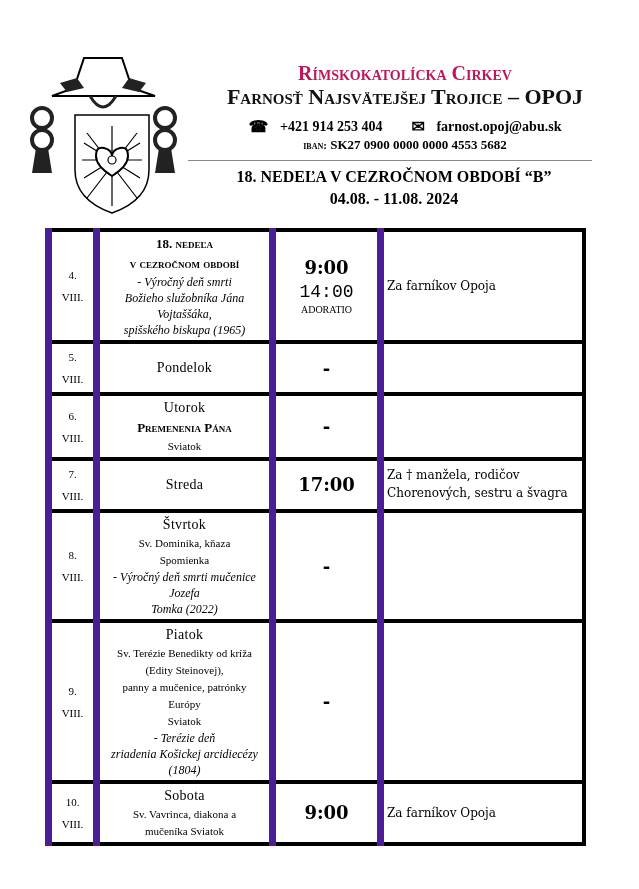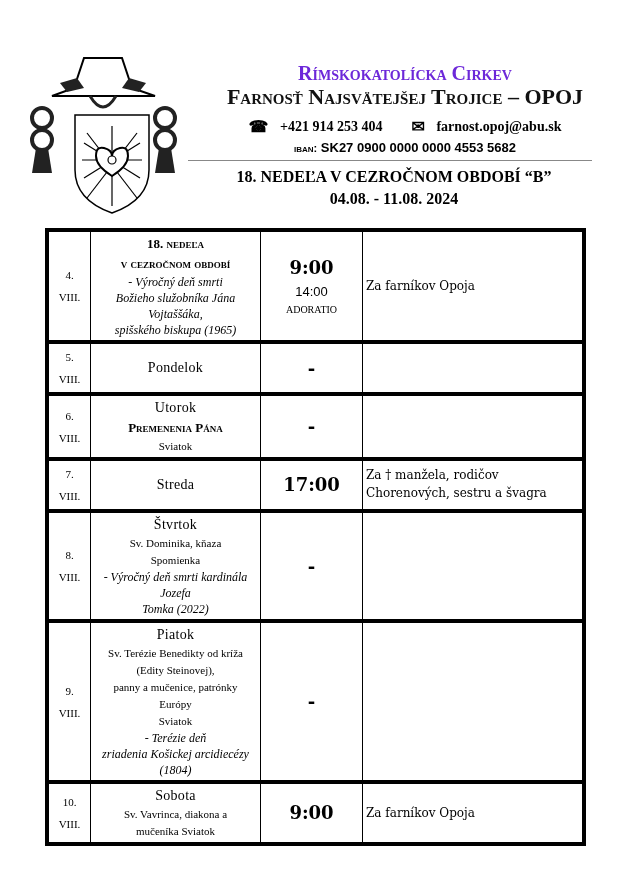--- a/index.html
+++ b/index.html
@@ -1,46 +1,46 @@
 <!DOCTYPE html>
 <html><head>
 <meta charset="utf-8">
 <style>
   html, body { margin: 0; padding: 0; background: #ffffff; }
   body { width: 639px; height: 889px; position: relative; overflow: hidden;
          font-family: "DejaVu Serif", "Liberation Serif", serif; color: #000; }
   .crest { position: absolute; left: 22px; top: 48px; width: 170px; height: 168px; }
   .hdr { position: absolute; left: 210px; top: 62px; width: 390px; text-align: center; }
-  .hdr .l1 { font-family: "Liberation Serif", serif; font-weight: bold; font-variant: small-caps; font-size: 20px; line-height: 22px; color: #6d28d9; }
+  .hdr .l1 { font-family: "Liberation Serif", serif; font-weight: bold; font-variant: small-caps; font-size: 20px; line-height: 22px; color: #be185d; }
   .hdr .l2 { font-family: "Liberation Serif", serif; font-weight: bold; font-variant: small-caps; font-size: 22px; line-height: 26px; color: #111; }
   .hdr .contact { font-family: "Liberation Serif", serif; font-weight: bold; font-size: 14px; line-height: 18px; margin-top: 7px; }
   .hdr .contact span { display: inline-block; vertical-align: middle; }
   .hdr .ico { font-size: 16px; margin-right: 8px; }
   .hdr .gap { width: 22px; }
-  .hdr .iban { font-family: Liberation Sans, sans-serif; font-weight: bold; font-size: 13px; line-height: 23px; }
+  .hdr .iban { font-family: Liberation Serif, serif; font-weight: bold; font-size: 13px; line-height: 18px; }
   .hdr .iban .lbl { font-variant: small-caps; font-size: 11px; }
   .rule { position: absolute; left: 188px; top: 160px; width: 404px; height: 1px; background: #888; }
   .title { position: absolute; left: 184px; top: 166px; width: 420px; text-align: center;
            font-family: "Liberation Serif", serif; font-weight: bold; font-size: 16px; line-height: 22px; }
   table.sched { position: absolute; left: 45px; top: 228px; width: 541px; border-collapse: collapse;
                 border: 4px solid #000; table-layout: fixed; }
-  table.sched td { border-left: 1px solid #4c1d95; border-right: 1px solid #000; text-align: center; vertical-align: middle; padding: 2px 3px; }
+  table.sched td { border-left: 7px solid #4c1d95; border-right: 1px solid #000; text-align: center; vertical-align: middle; padding: 2px 3px; }
   table.sched tr { border-top: 4px solid #000; }
   table.sched tr:first-child { border-top: none; }
   td.date { width: 35px; font-family: "Liberation Serif", serif; font-size: 11px; line-height: 22px; }
   td.day { width: 163px; font-family: "Liberation Serif", serif; }
   td.time { width: 95px; }
   td.intent { text-align: left !important; font-family: "DejaVu Serif", serif; font-size: 12px; line-height: 18px; }
   .dname { font-size: 14px; font-weight: bold; line-height: 20px; }
   .dname.norm { font-weight: normal; font-size: 14px; letter-spacing: 0.3px; }
   .sc { font-variant: small-caps; font-weight: bold; font-size: 13px; line-height: 20px; }
   .sub { font-size: 11px; line-height: 17px; }
   .ital { font-style: italic; font-size: 12px; line-height: 16px; }
   .tm { font-family: "DejaVu Serif", serif; font-weight: bold; font-size: 18px; line-height: 26px; }
-  .tm2 { font-family: Liberation Sans, sans-serif; font-size: 13px; line-height: 22px; }
+  .tm2 { font-family: Liberation Mono, monospace; font-size: 18px; line-height: 22px; }
   .ador { font-family: "Liberation Serif", serif; font-size: 10px; line-height: 14px; }
   .dash { font-weight: bold; font-size: 18px; }
 </style>
 </head>
 <body>
 
 <div class="crest">
   <svg width="170" height="168" viewBox="0 0 170 168">
 
     <path d="M62 10 L100 10 L110 40 L133 48 L30 48 L52 40 Z" fill="#fff" stroke="#000" stroke-width="2"></path>
@@ -162,21 +162,21 @@
 
   <tr style="height:92px">
     <td class="date">
           <div>8.</div>
           <div>VIII.</div>
         </td>
     <td class="day">
       <div class="dname norm">Štvrtok</div>
       <div class="sub">Sv. Dominika, kňaza</div>
       <div class="sub">Spomienka</div>
-      <div class="ital">- Výročný deň smrti kardinála Jozefa</div>
+      <div class="ital">- Výročný deň smrti mučenice Jozefa</div>
       <div class="ital">Tomka (2022)</div>
     </td>
     <td class="time">
           <div class="dash">-</div>
         </td>
     <td class="intent"></td>
   </tr>
 
   <tr style="height:148px">
     <td class="date">

